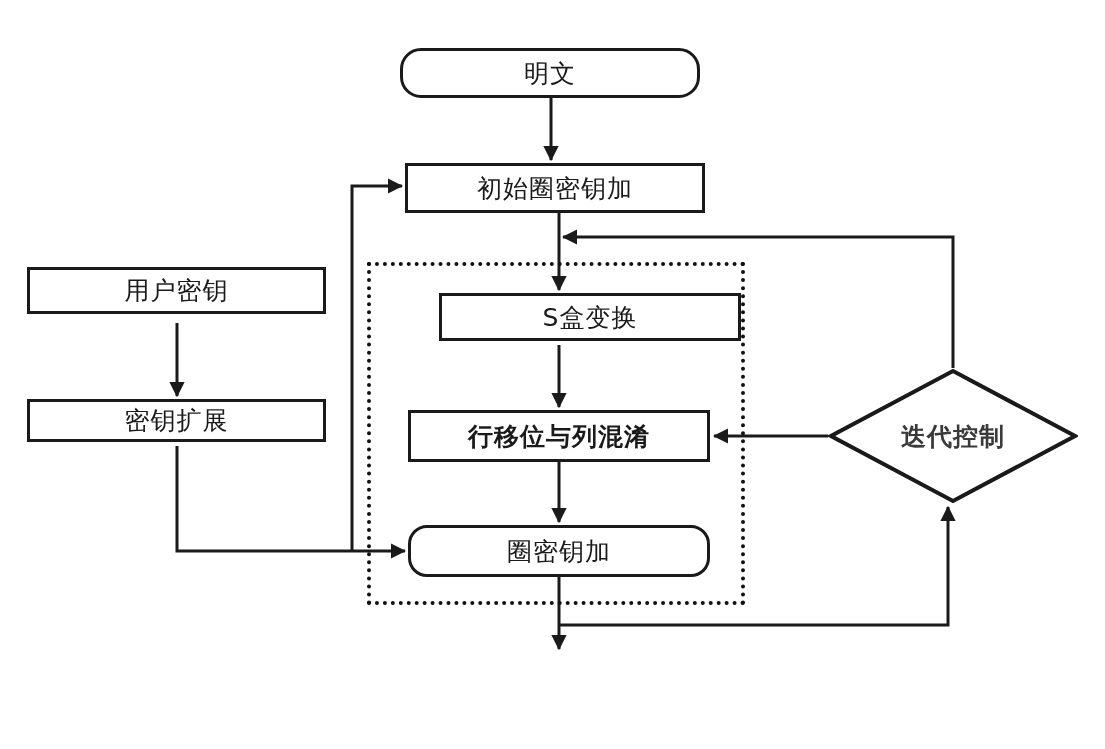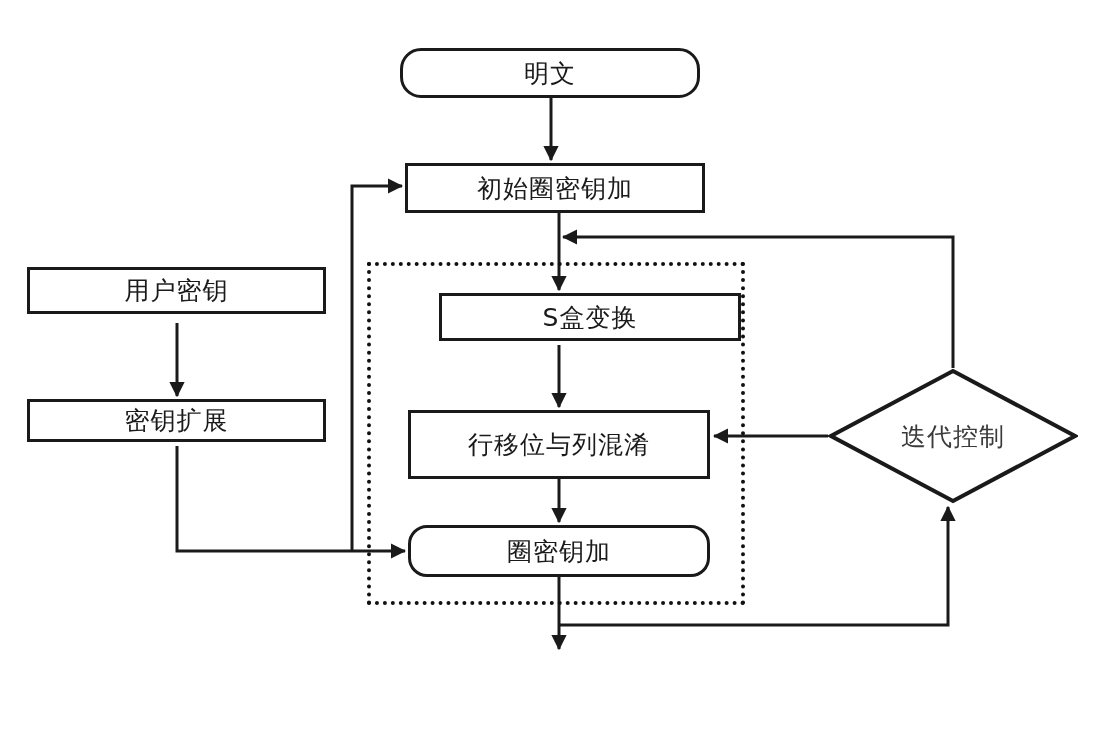--- a/index.html
+++ b/index.html
@@ -58,20 +58,21 @@
     top: 0;
     width: 100%;
     height: 100%;
     display: flex;
     align-items: center;
     justify-content: center;
     color: #3a3a3a;
     font-size: 25px;
     letter-spacing: 1px;
     white-space: nowrap;
+    font-weight: bold;
   }
 </style>
 </head>
 <body>
 
 <div id="canvas">
 
   <svg id="wires" viewBox="0 0 1105 749" width="1105" height="749">
     <defs>
       <marker id="arrow" viewBox="0 0 10 10" refX="9.2" refY="5" markerWidth="5.2" markerHeight="5.2" orient="auto-start-reverse">
@@ -120,21 +121,21 @@
   </div>
 
   <div class="node" style="left:27px; top:399px; width:299px; height:43px;">
     <span>密钥扩展</span>
   </div>
 
   <div class="node" style="left:427px; top:293px; width:302px; height:48px;margin-left:12px;">
     <span>S盒变换</span>
   </div>
 
-  <div class="node" style="left:408px; top:410px; width:302px; height:69px;">
+  <div class="node" style="left:408px; top:410px; width:302px; height:52px;font-weight:bold;">
     <span>行移位与列混淆</span>
   </div>
 
   <div class="node" style="left:408px; top:525px; width:302px; height:52px;border-radius:19px;">
     <span>圈密钥加</span>
   </div>
 
 
   <div class="diamond-wrap" style="left:828px; top:368px; width:250px; height:136px;">
     <svg width="250" height="136" viewBox="0 0 250 136">

